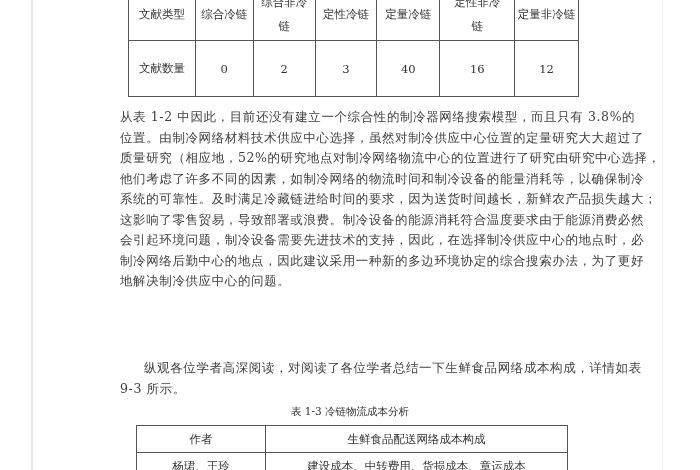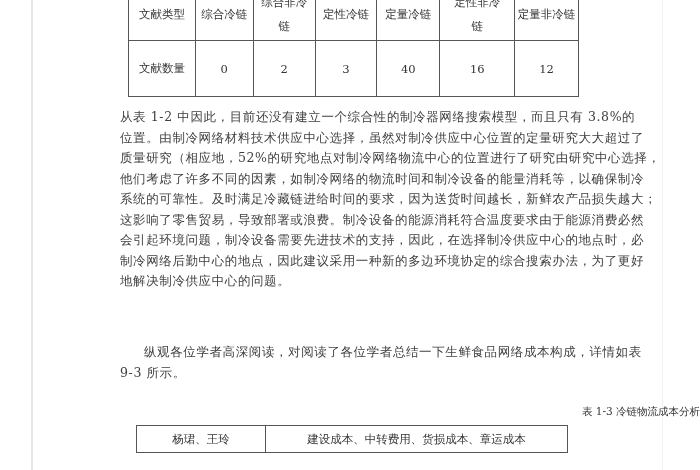--- a/index.html
+++ b/index.html
@@ -11,21 +11,21 @@
     table { border-collapse: collapse; position: absolute; }
     td { border: 1px solid #555; text-align: center; vertical-align: middle; font-size: 11.5px; color: #333; }
 
     #t2 { left: 128px; top: -14px; width: 451px; }
     #t2 tr.hdr td { height: 54px; line-height: 24px; }
     #t2 tr.val td { height: 56px; }
 
     .para { position: absolute; left: 120px; width: 480px; font-size: 12.5px; line-height: 20.5px; color: #404040; letter-spacing: 0.6px; }
     .para .line { display: block; white-space: nowrap; height: 20.5px; }
 
-    .caption { position: absolute; left: 0; width: 700px; top: 405px; text-align: right; font-size: 10.5px; color: #333; }
+    .caption { position: absolute; left: 0; width: 700px; top: 405px; text-align: center; font-size: 10.5px; color: #333; }
     #t3 { left: 136px; top: 425px; width: 432px; }
     #t3 td { height: 27px; font-size: 11.5px; }
     #t3 td.c1 { width: 129px; }
   </style>
 </head>
 <body>
 
 <div class="page-edge"></div>
 <div class="page-edge-right"></div>
 
@@ -57,27 +57,31 @@
   <span class="line">位置。由制冷网络材料技术供应中心选择，虽然对制冷供应中心位置的定量研究大大超过了</span>
   <span class="line">质量研究（相应地，52%的研究地点对制冷网络物流中心的位置进行了研究由研究中心选择，</span>
   <span class="line">他们考虑了许多不同的因素，如制冷网络的物流时间和制冷设备的能量消耗等，以确保制冷</span>
   <span class="line">系统的可靠性。及时满足冷藏链进给时间的要求，因为送货时间越长，新鲜农产品损失越大；</span>
   <span class="line">这影响了零售贸易，导致部署或浪费。制冷设备的能源消耗符合温度要求由于能源消费必然</span>
   <span class="line">会引起环境问题，制冷设备需要先进技术的支持，因此，在选择制冷供应中心的地点时，必</span>
   <span class="line">制冷网络后勤中心的地点，因此建议采用一种新的多边环境协定的综合搜索办法，为了更好</span>
   <span class="line">地解决制冷供应中心的问题。</span>
 </div>
 
-<div class="para" style="top:342px">
+<div class="para" style="top:358px">
   <span class="line" style="padding-left:24px">纵观各位学者高深阅读，对阅读了各位学者总结一下生鲜食品网络成本构成，详情如表</span>
   <span class="line">9-3 所示。</span>
 </div>
 
 <div class="caption">表 1-3 冷链物流成本分析</div>
 
 <table id="t3">
   <tbody>
+      <tr>
+    <td class="c1">作者</td>
+    <td>生鲜食品配送网络成本构成</td>
+  </tr>
   <tr>
     <td class="c1">杨珺、王玲</td>
     <td>建设成本、中转费用、货损成本、章运成本</td>
   </tr>
 </tbody>
   </table>
 
 </body></html>

